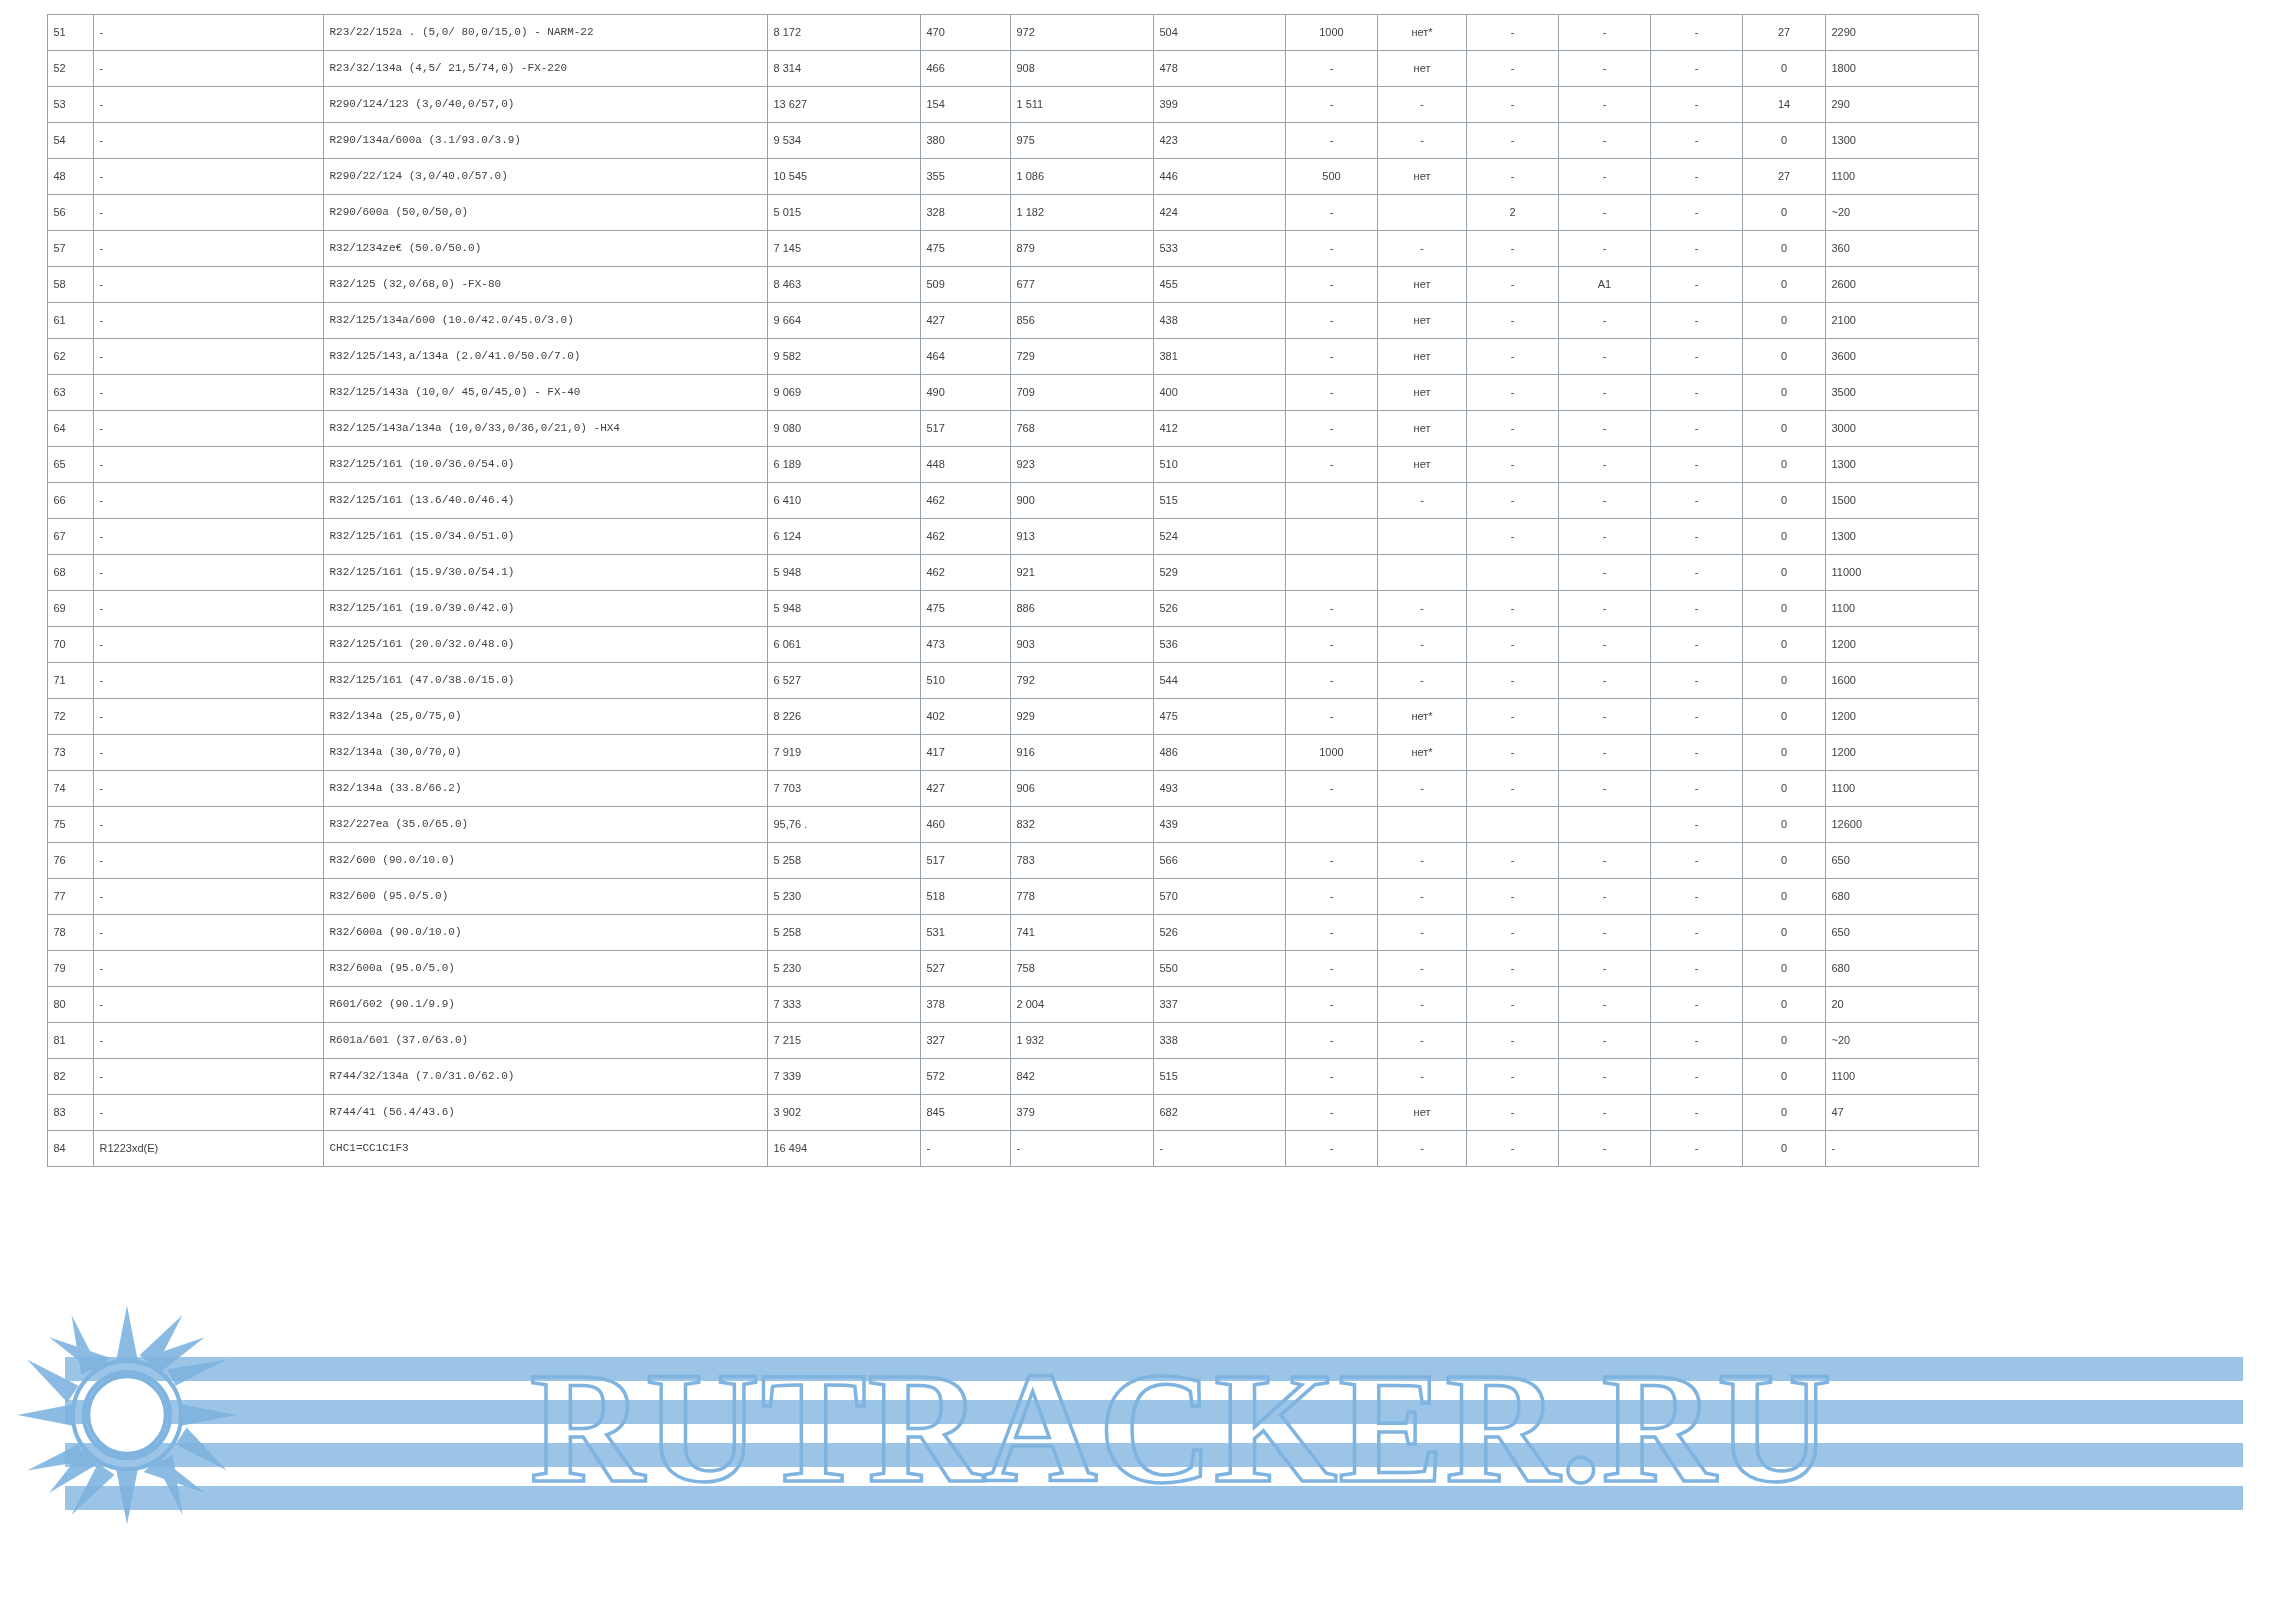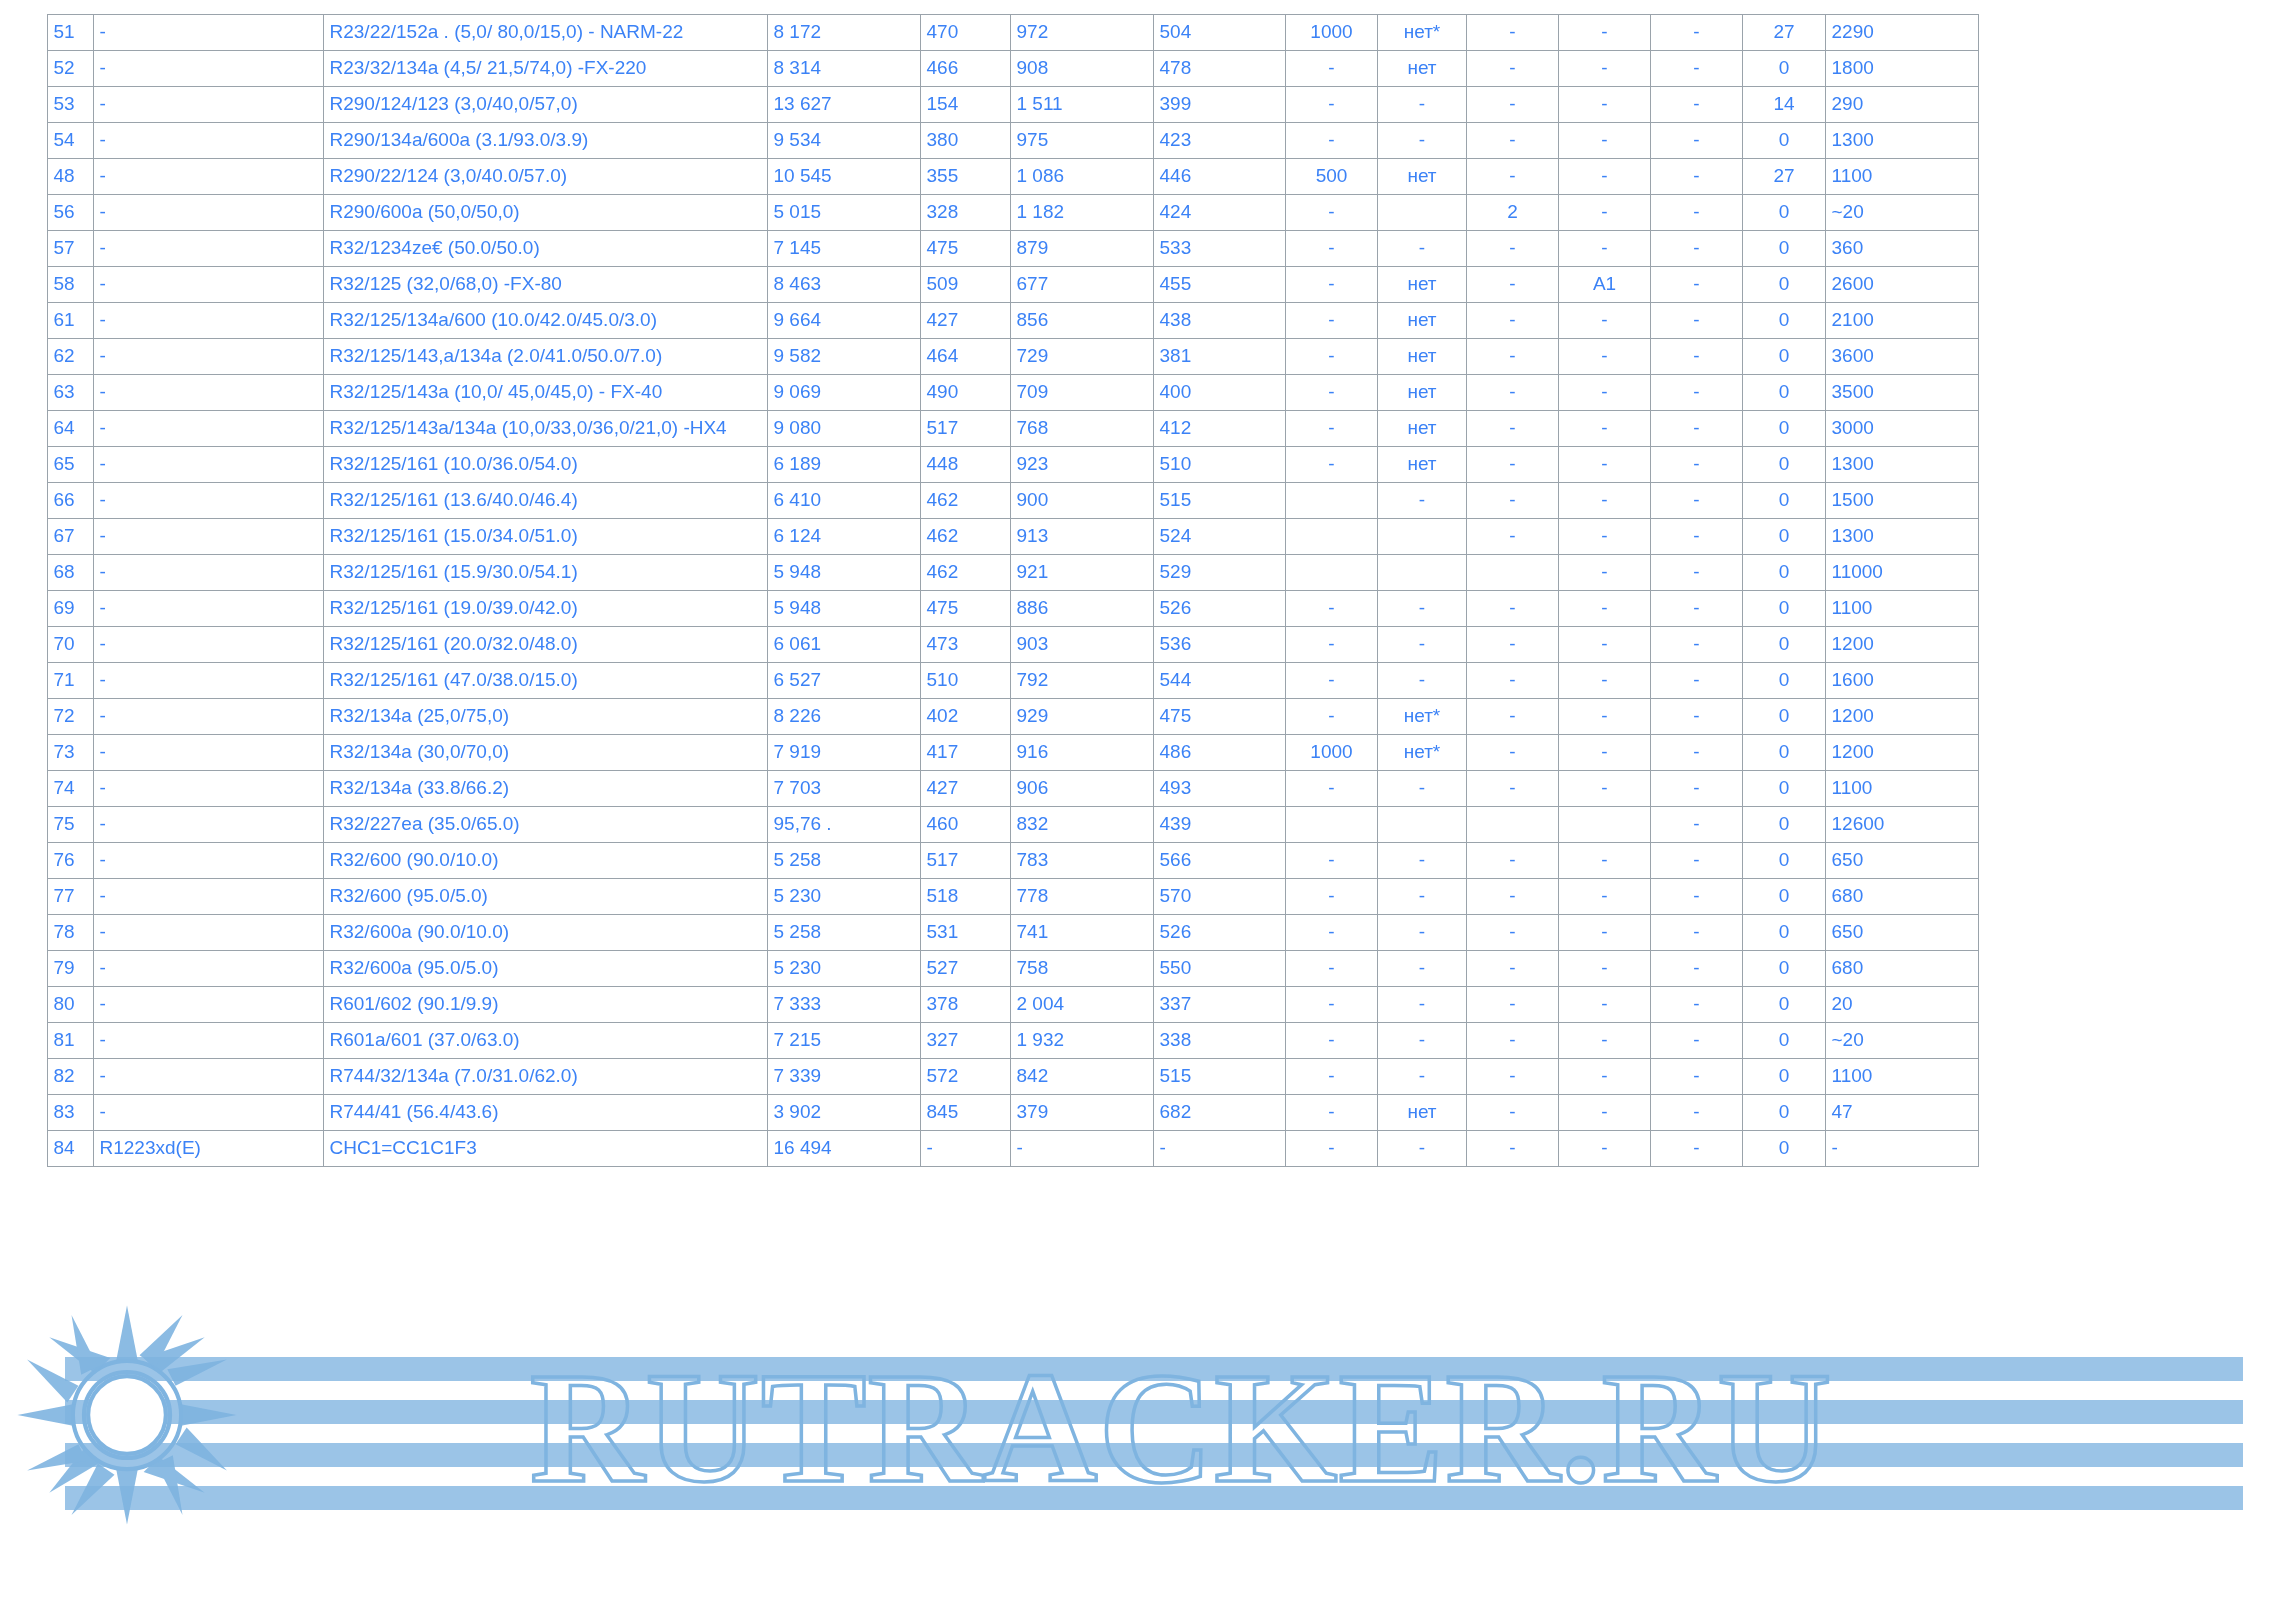--- a/index.html
+++ b/index.html
@@ -23,22 +23,22 @@
   .table-wrap {
     position: absolute;
     left: 47px;
     top: 14px;
     width: 1929px;
   }
   table.data {
     border-collapse: collapse;
     table-layout: fixed;
     width: 1929px;
-    font-size: 19px;
-    color: #3b82f6;
+    font-size: 11px;
+    color: #404040;
   }
   table.data td {
     border: 0.7px solid #9aa3ab;
     padding: 2.8px 5.5px;
     vertical-align: middle;
     line-height: 1.18;
     height: 36px;
     box-sizing: border-box;
     background: transparent;
   }
@@ -53,21 +53,21 @@
   col.c7  { width: 92px; }
   col.c8  { width: 89px; }
   col.c9  { width: 92px; }
   col.c10 { width: 92px; }
   col.c11 { width: 92px; }
   col.c12 { width: 83px; }
   col.c13 { width: 153px; }
 
   .idx       { text-align: left;   padding-left: 8.3px; }
   .name      { text-align: left;   padding-left: 8.3px; }
-  .formula   { text-align: left;   padding-left: 12.5px; }
+  .formula   { text-align: left;   padding-left: 12.5px; font-family: Liberation Mono, monospace; }
   .num       { text-align: left;   padding-left: 11px; }
   .ctr       { text-align: center; }
 
   .tall { height: 57px; }
 
   
   .watermark {
     position: absolute;
     left: 3px;
     top: 1304px;

